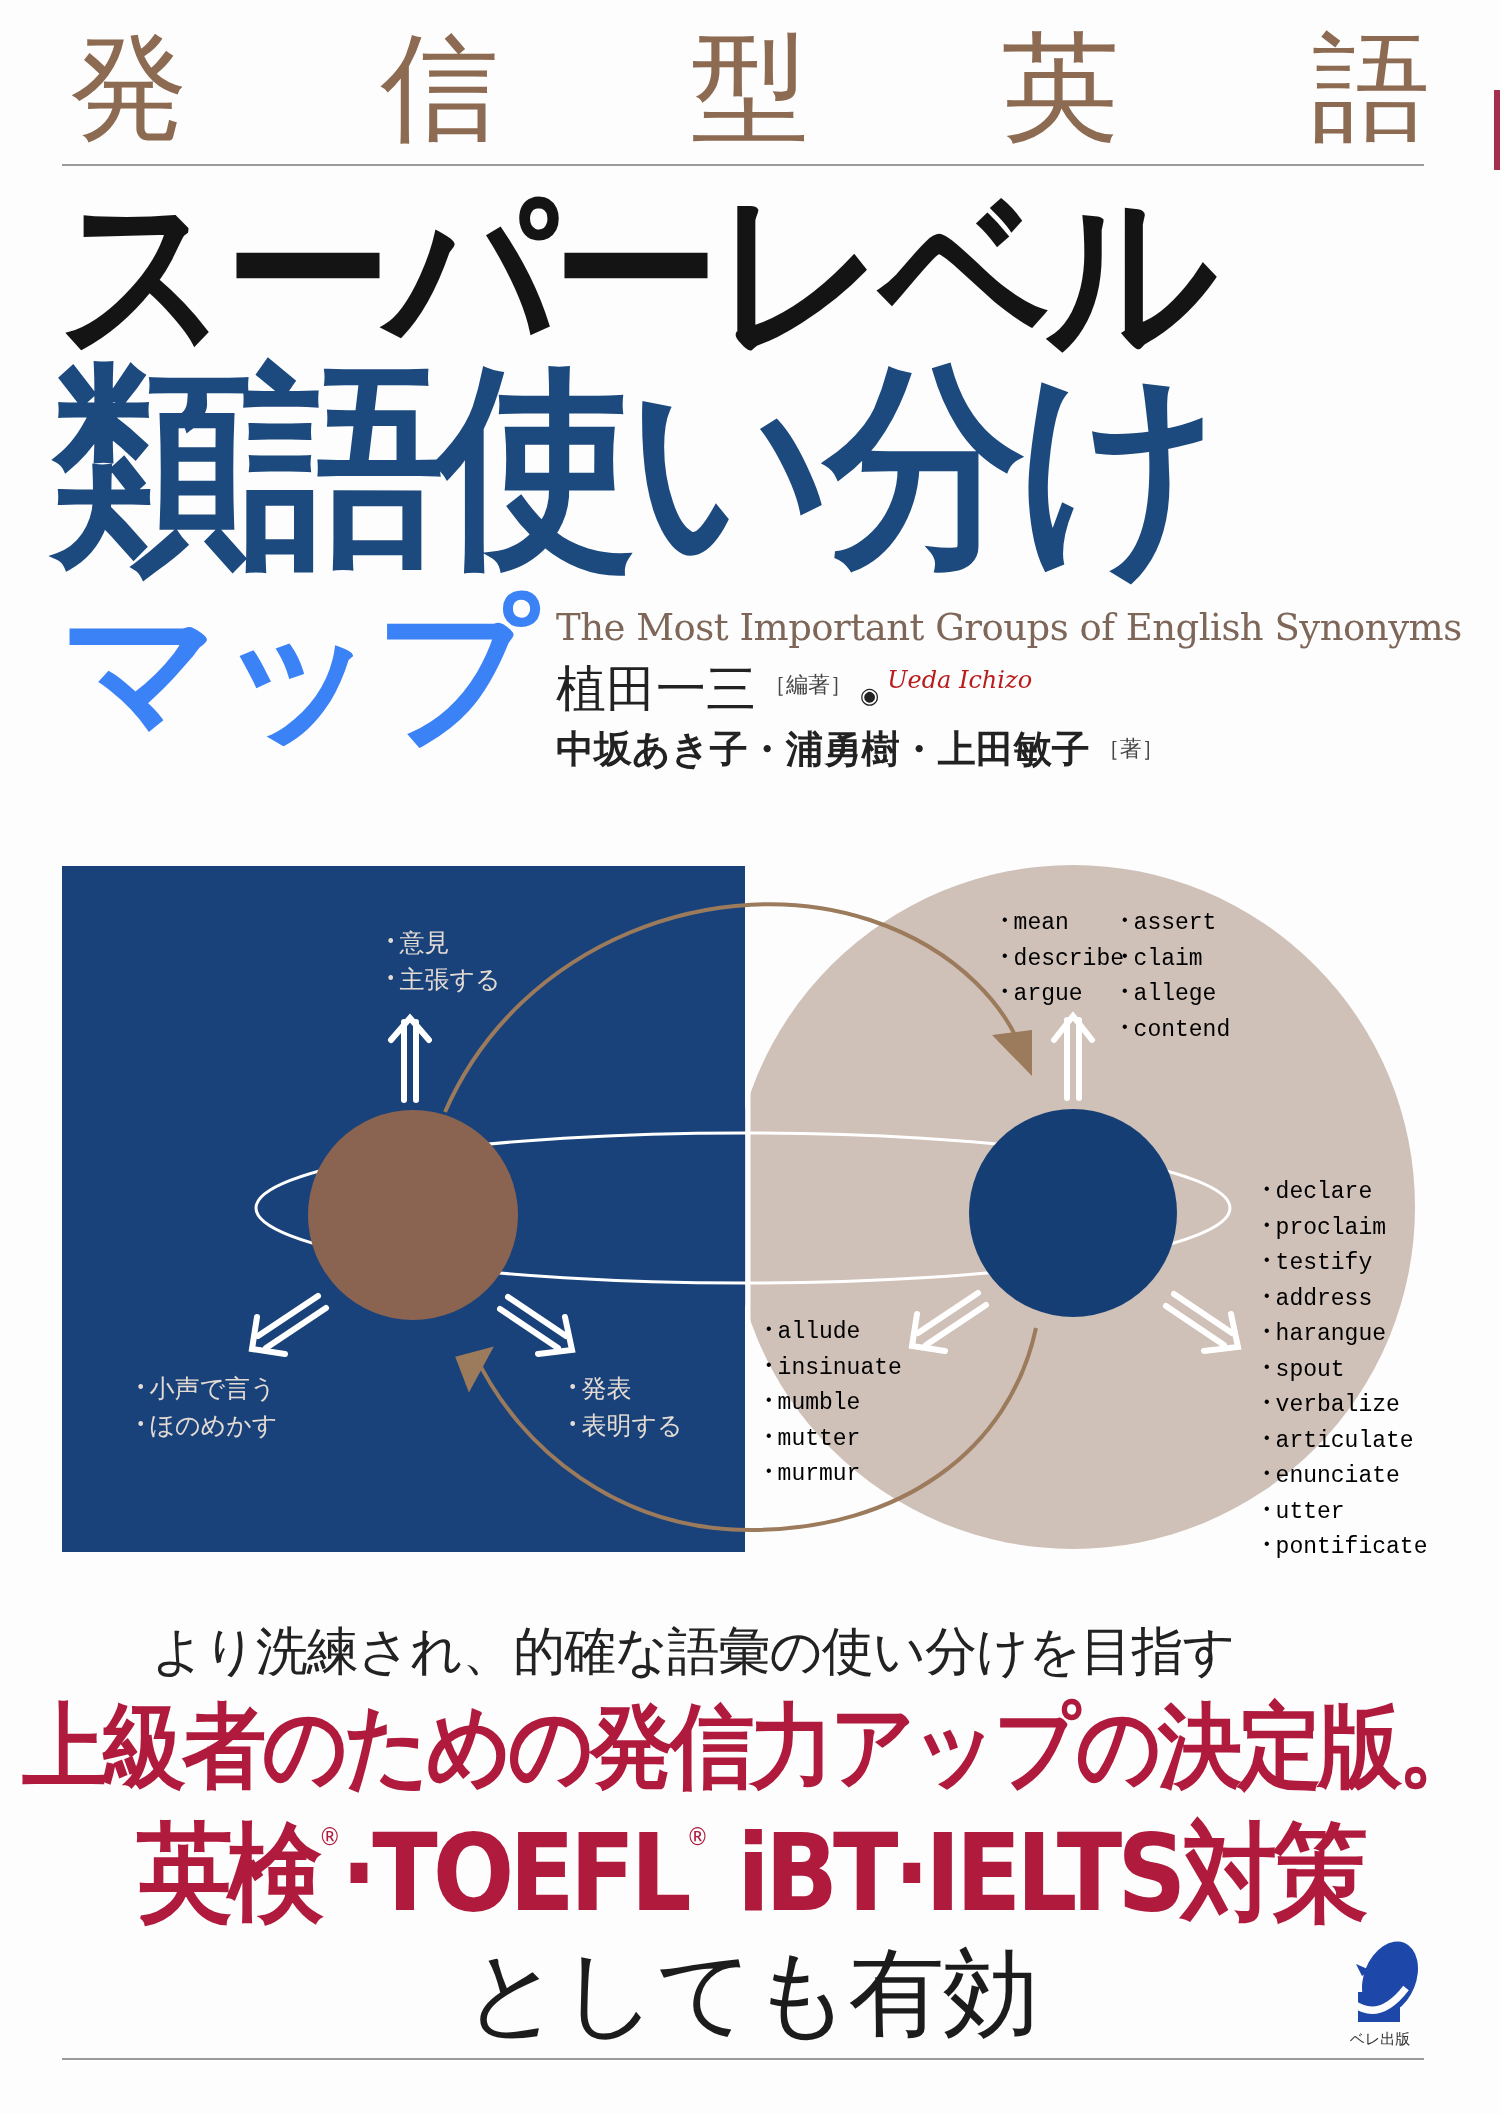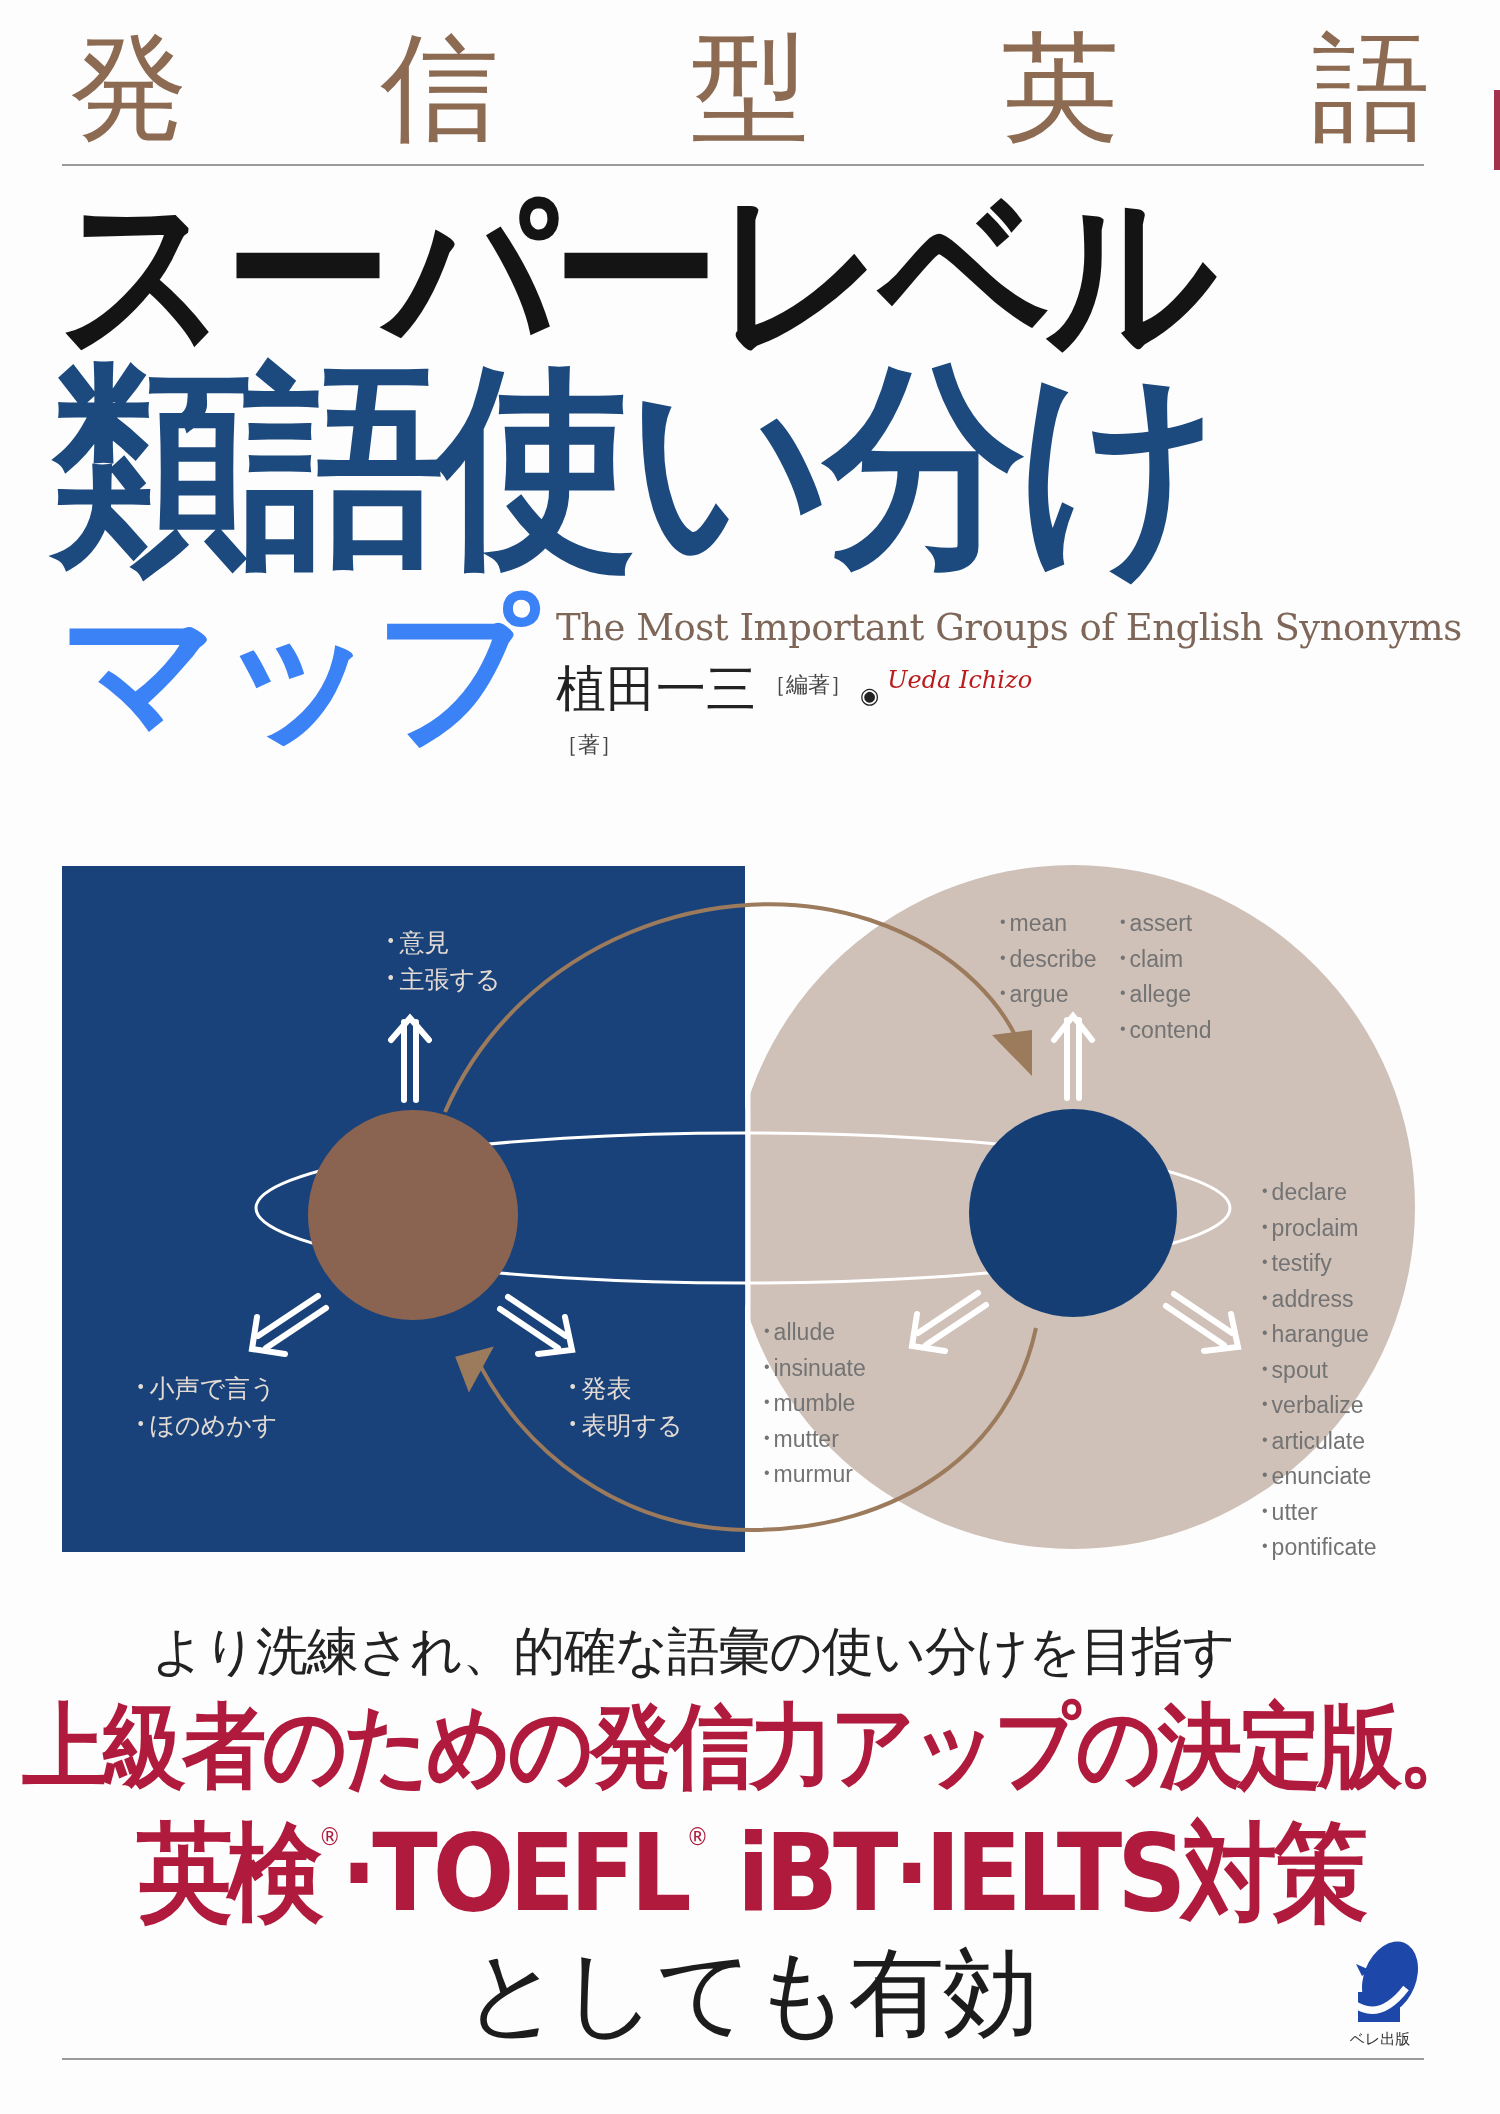--- a/index.html
+++ b/index.html
@@ -16,21 +16,21 @@
   .editor .name { font-size:50px; line-height:1; }
   .editor .role { font-size:22px; color:#444; margin-bottom:14px; }
   .editor .dot { font-size:22px; margin-bottom:6px; }
   .editor .romaji { font-style:italic; font-size:24px; color:#b91c1c; margin-bottom:20px; }
   .authors { left:556px; top:730px; white-space:nowrap; font-family:"DejaVu Serif", serif; color:#222; display:flex; align-items:flex-end; gap:8px; }
   .authors .names { font-size:38px; line-height:1; font-weight:bold; }
   .authors .role { font-size:22px; color:#444; margin-bottom:4px; }
 
   .diagram { left:0; top:0; width:1500px; height:1600px; }
   .jp-label { font-family:"DejaVu Serif", serif; color:#e4dcd4; font-size:25px; line-height:36px; white-space:nowrap; }
-  .en-label { font-family:Liberation Sans, sans-serif; color:#737373; font-size:23px; line-height:33.5px; white-space:nowrap; }
+  .en-label { font-family:Liberation Mono, monospace; color:#000000; font-size:23px; line-height:33.5px; white-space:nowrap; }
   .en-label .b, .jp-label .b { font-size:16px; vertical-align:4px; margin-right:4px; }
 
   .tagline { left:0; width:1386px; top:1617px; text-align:center; font-size:52px; color:#222; white-space:nowrap; letter-spacing:-1px; }
   .headline1 { left:0; width:1500px; top:1690px; text-align:center; font-size:84px; font-weight:bold; color:#b01a3c; white-space:nowrap; letter-spacing:-4px; transform:scaleY(1.1); }
   .headline2 { left:0; width:1500px; top:1810px; text-align:center; font-size:96px; font-weight:bold; color:#b01a3c; white-space:nowrap; letter-spacing:-5px; transform:scaleY(1.12); }
   .headline2 sup { font-size:22px; font-weight:normal; vertical-align:58px; letter-spacing:0; }
   .headline3 { left:0; width:1500px; top:1930px; text-align:center; font-size:96px; color:#1c1c1c; white-space:nowrap; letter-spacing:-2px; }
   .logo { left:1340px; top:1940px; width:80px; }
   .logo-text { font-size:15px; color:#333; text-align:center; margin-top:4px; white-space:nowrap; }
   .spine-mark { left:1494px; top:90px; width:6px; height:80px; background:#a5304e; }
@@ -56,20 +56,21 @@
 <div class="abs subtitle-en">The Most Important Groups of English Synonyms</div>
 
 <div class="abs editor">
   <span class="name">植田一三</span>
   <span class="role">［編著］</span>
   <span class="dot">◉</span>
   <span class="romaji">Ueda Ichizo</span>
 </div>
 
 <div class="abs authors">
+  <span class="names">中坂あき子・浦勇樹・上田敏子</span>
   <span class="role">［著］</span>
 </div>
 
 <svg class="abs diagram" viewBox="0 0 1500 1600" width="1500" height="1600">
   <defs>
     <clipPath id="sqclip">
         <rect x="62" y="866" width="683" height="686"></rect>
       </clipPath>
   </defs>
 

